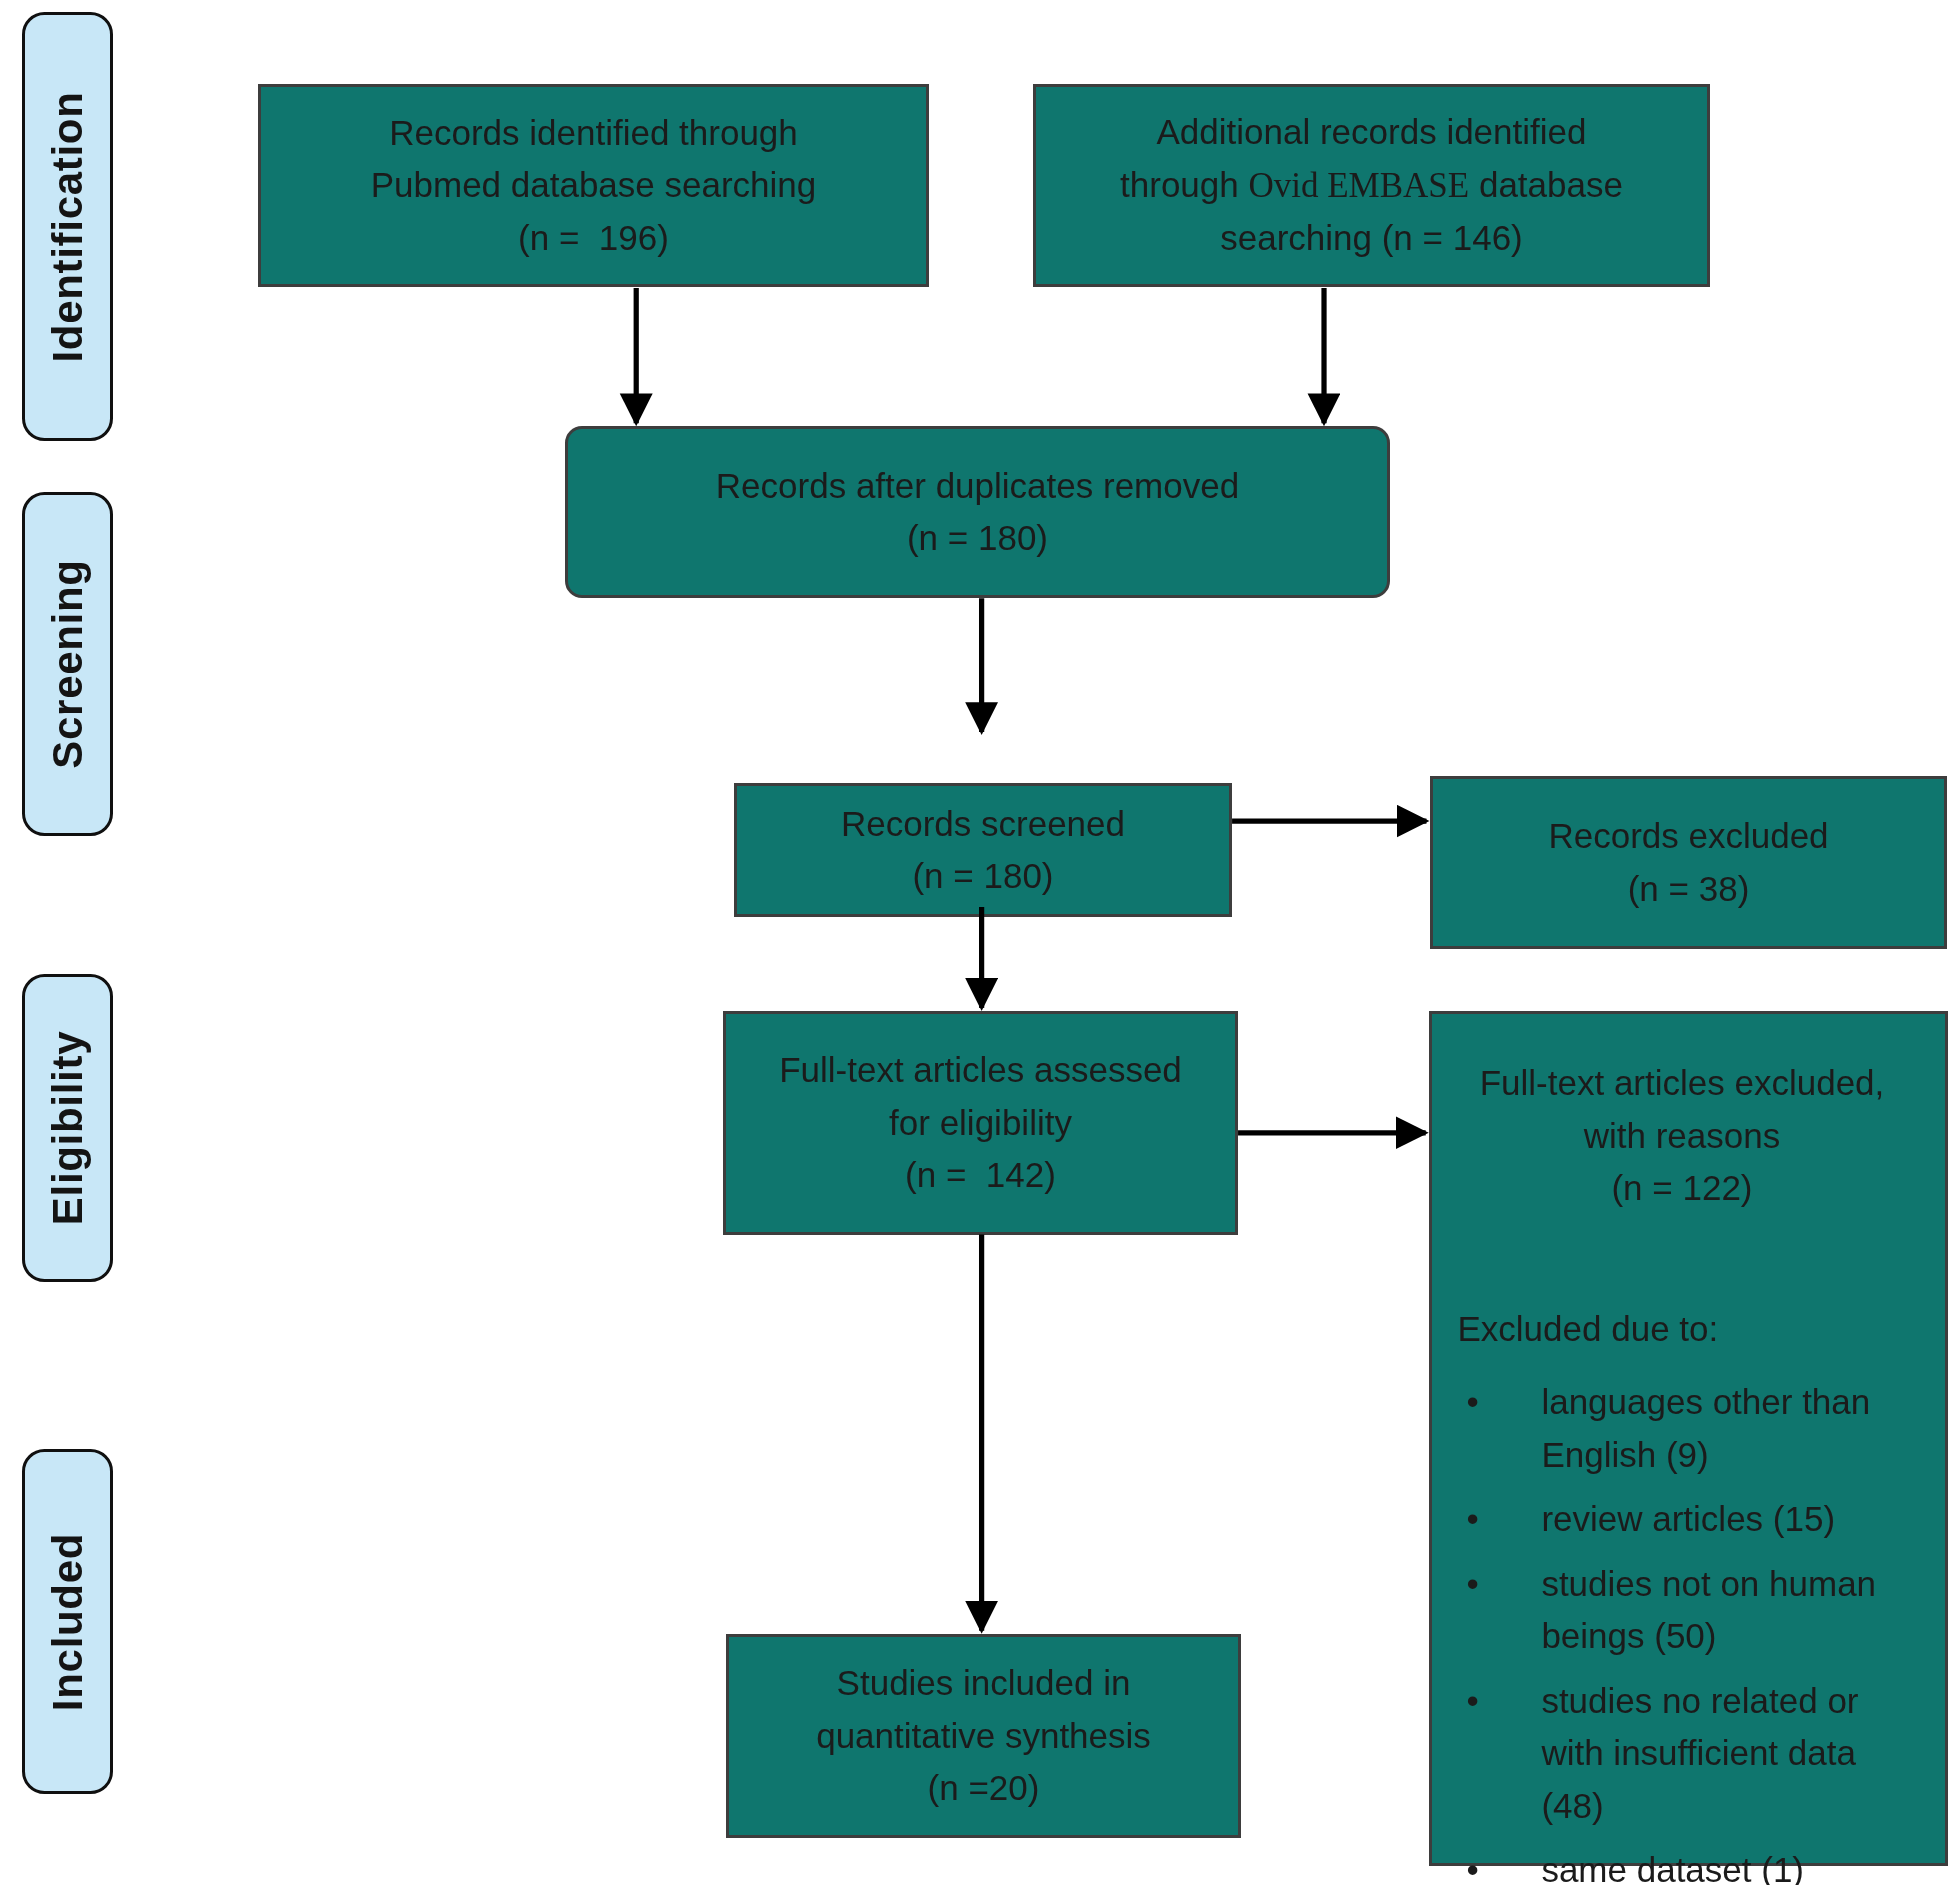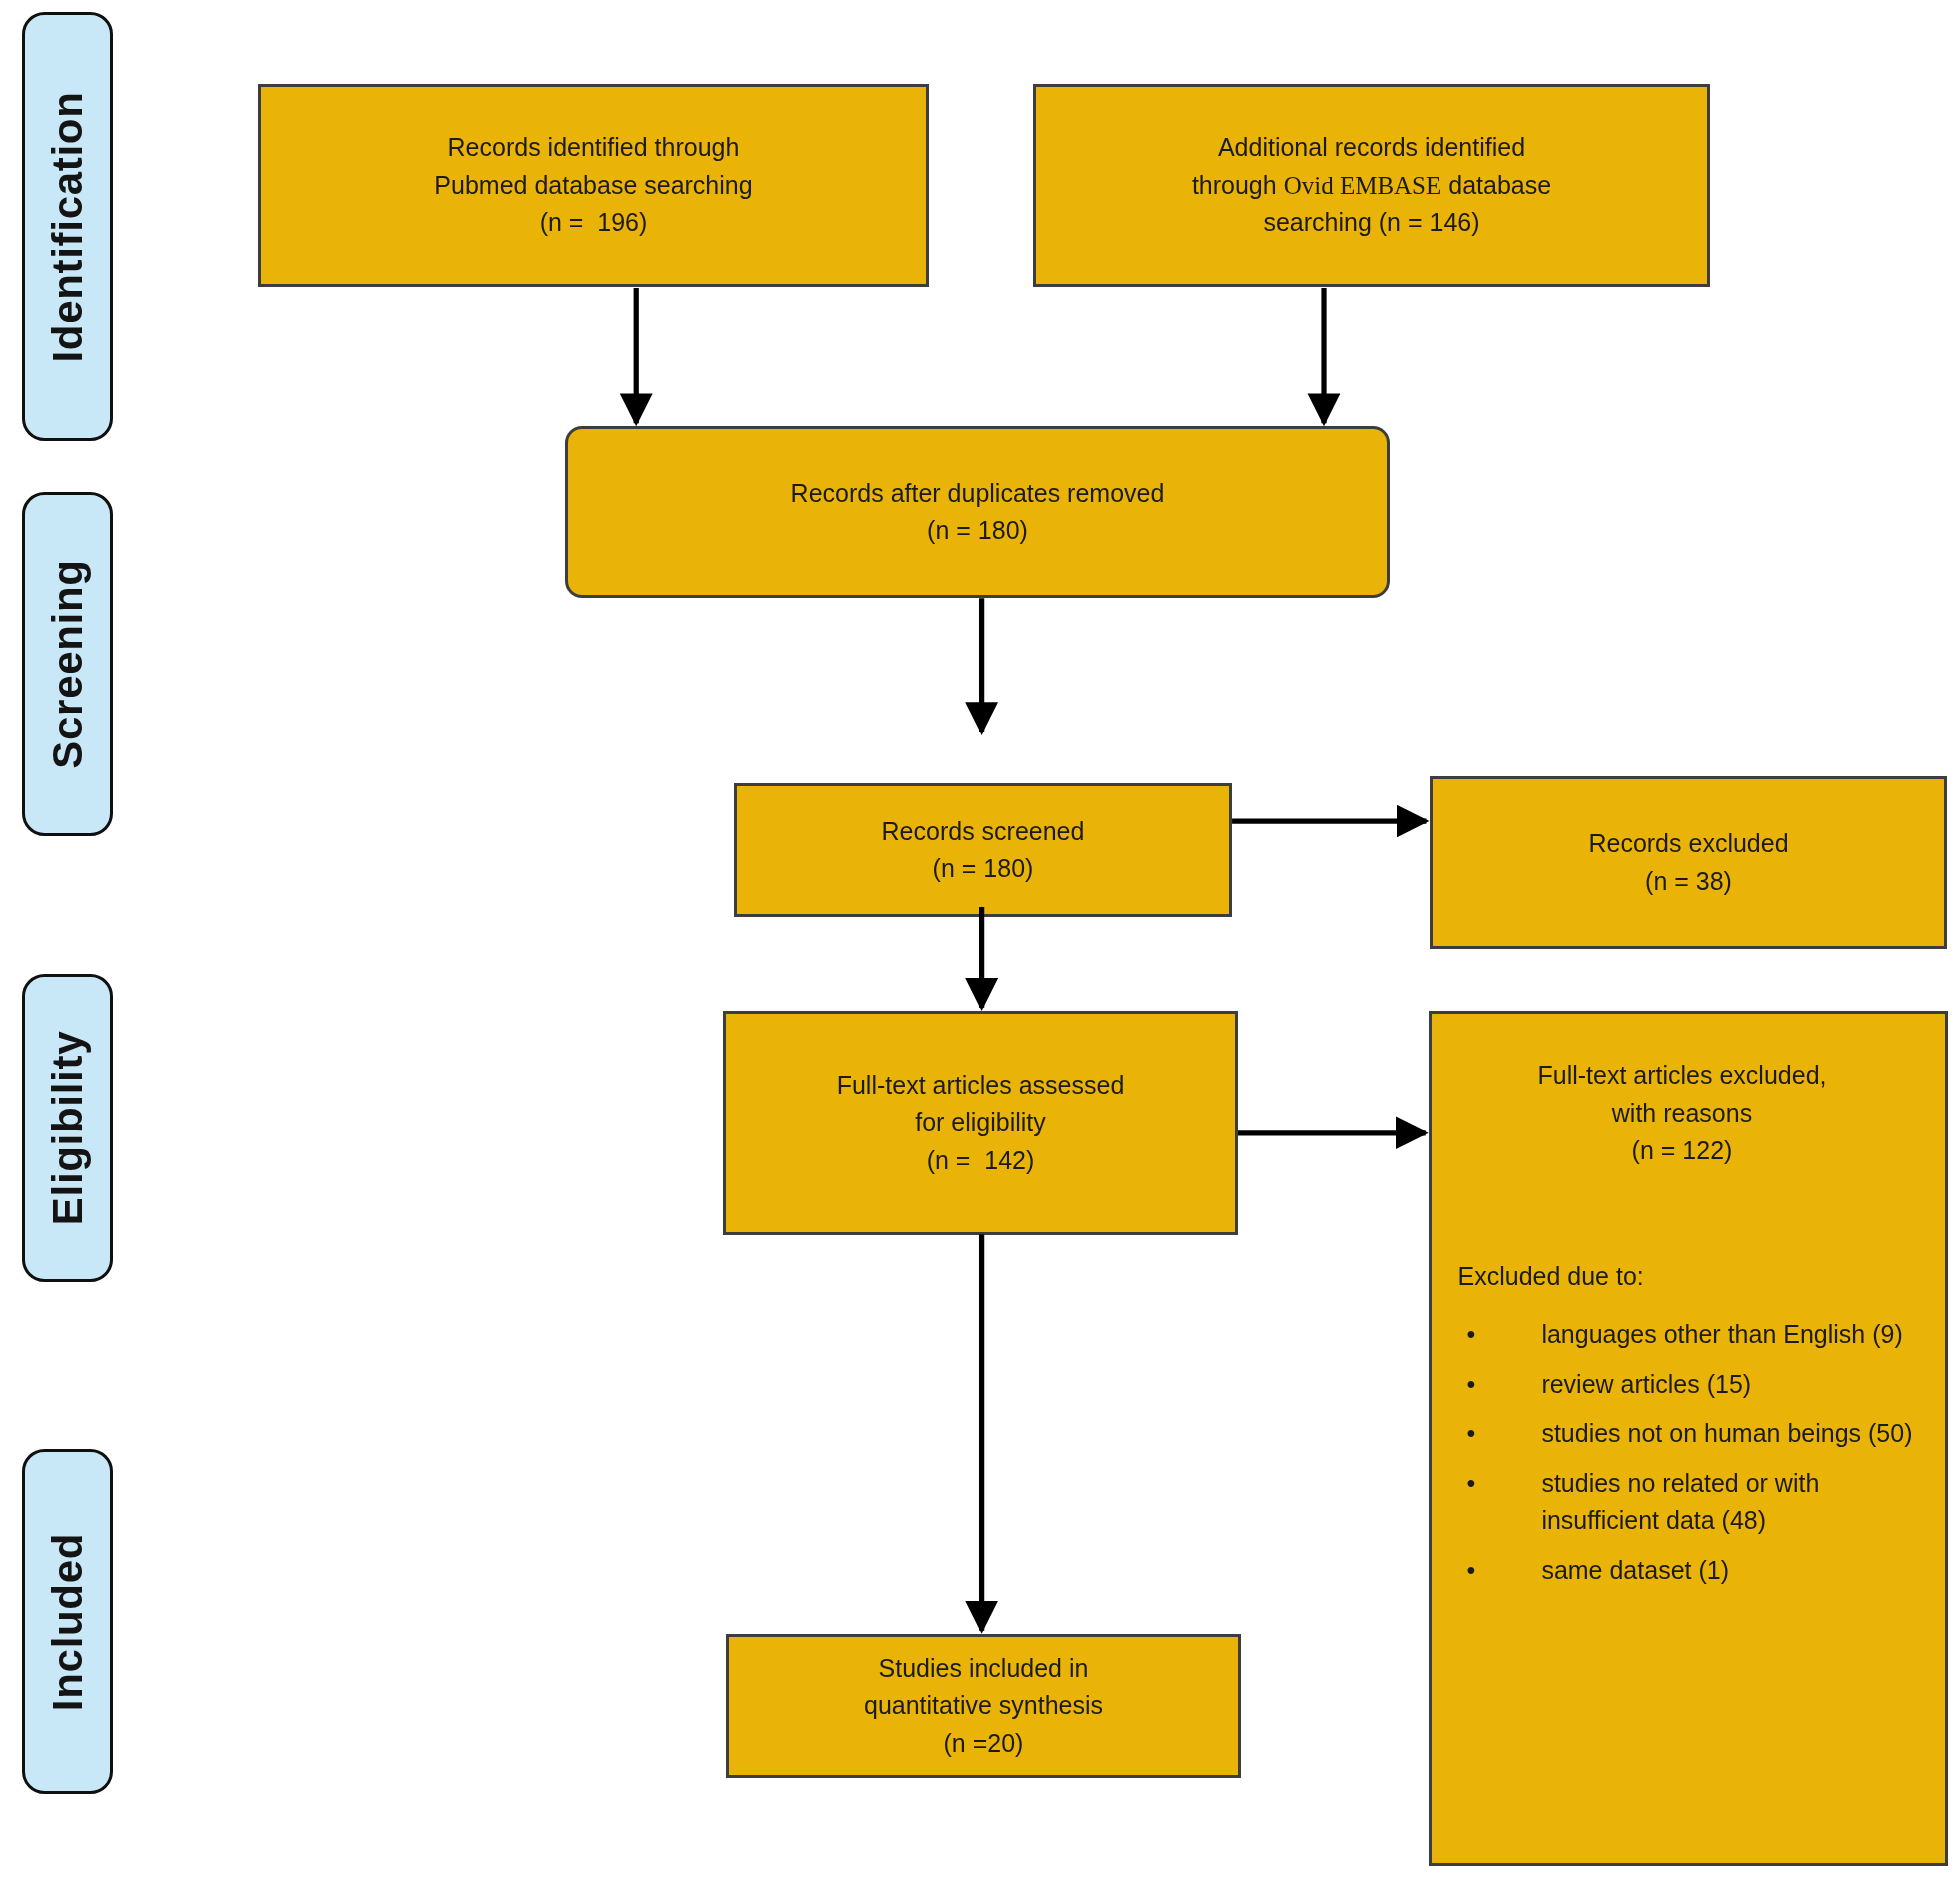--- a/index.html
+++ b/index.html
@@ -26,27 +26,27 @@
     white-space:nowrap;
     font-weight:bold;
     font-size:42px;
     letter-spacing:0.7px;
     color:#141414;
   }
 
   
   .node {
     position:absolute;
-    background:#eab308;
+    background:#0f766e;
     border:3px solid #3d3d3d;
     box-sizing:border-box;
     display:flex; flex-direction:column;
     align-items:center; justify-content:center;
     text-align:center;
-    font-size:25px;
+    font-size:35px;
     line-height:1.5;
   }
   .line { display:block; white-space:pre-wrap; }
   .serif { font-family:"Liberation Serif", serif; }
 
   .node.reasons {
     justify-content:flex-start;
     align-items:stretch;
     padding:43px 28px 30px 28px;
   }
@@ -142,21 +142,21 @@
         <span class="bullet">•</span>
         <span class="reason-text">studies no related or with insufficient data (48)</span>
       </li>
       <li>
         <span class="bullet">•</span>
         <span class="reason-text">same dataset (1)</span>
       </li>
     </ul>
   </div>
 
-  <div class="node" style="left:726px; top:1634px; width:515px; height:144px;">
+  <div class="node" style="left:726px; top:1634px; width:515px; height:204px;">
     <span class="line">Studies included in</span>
     <span class="line">quantitative synthesis</span>
     <span class="line">(n =20)</span>
   </div>
 
   <svg id="arrows" viewBox="0 0 2615 2521" xmlns="http://www.w3.org/2000/svg">
     <defs>
       <marker id="ah" markerUnits="userSpaceOnUse" markerWidth="60" markerHeight="60" refX="40" refY="22" orient="auto">
         <path d="M0,0 L44,22 L0,44 Z" fill="#000000"></path>
       </marker>

